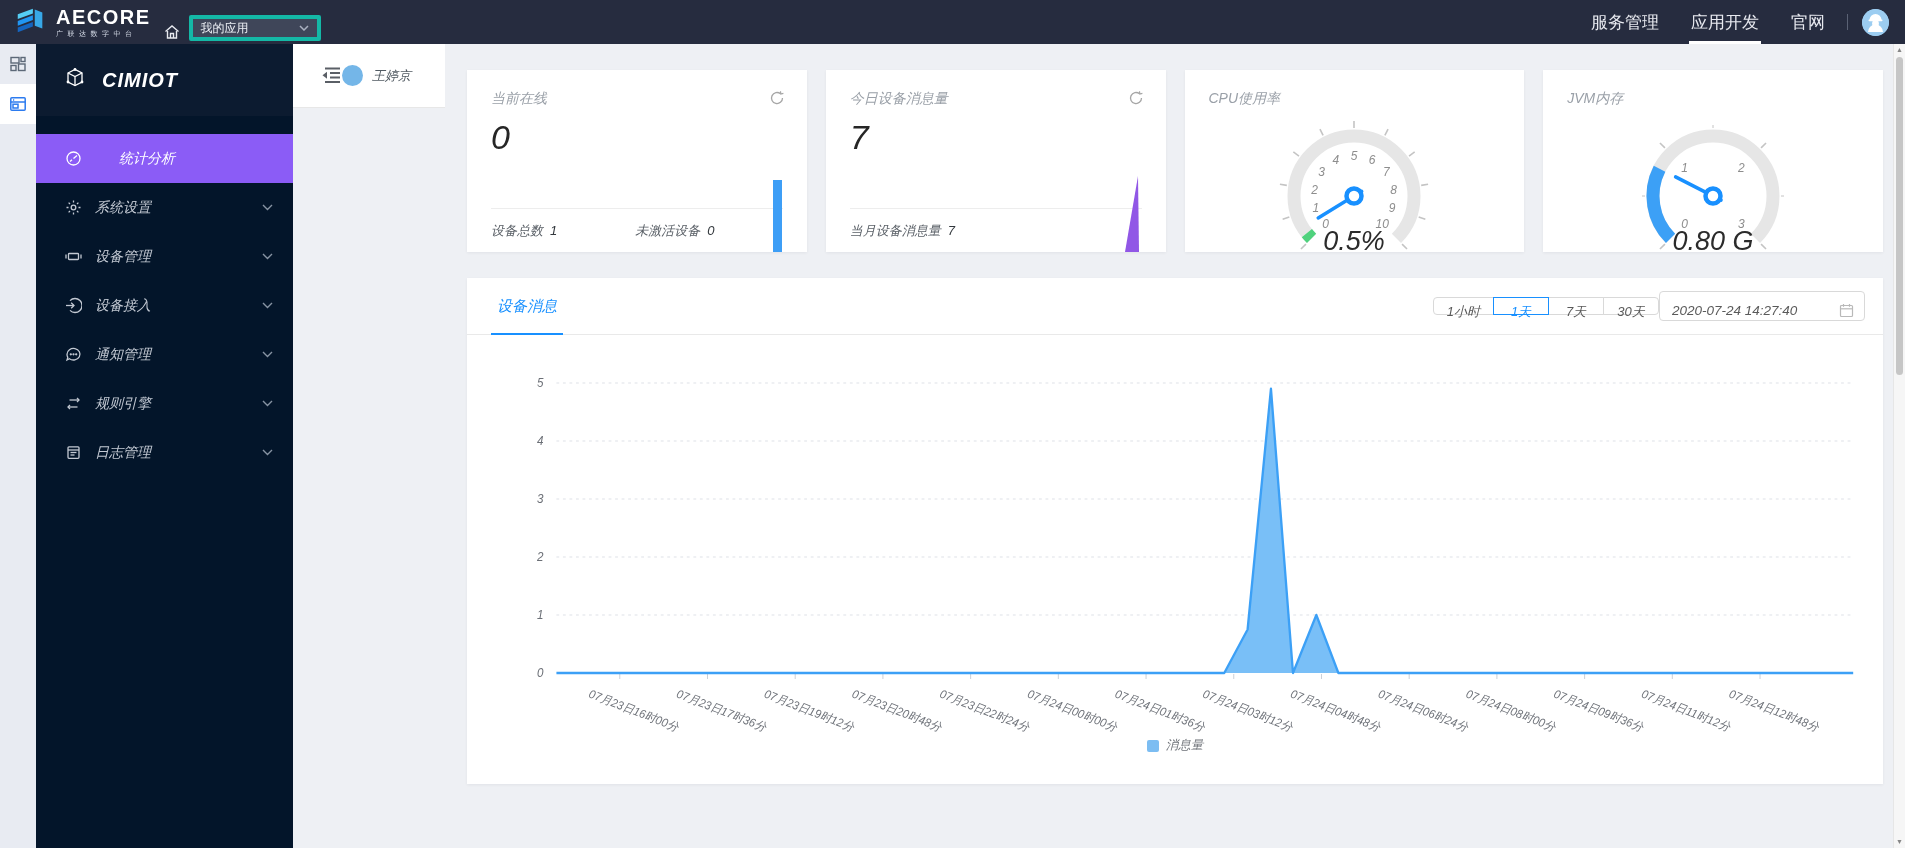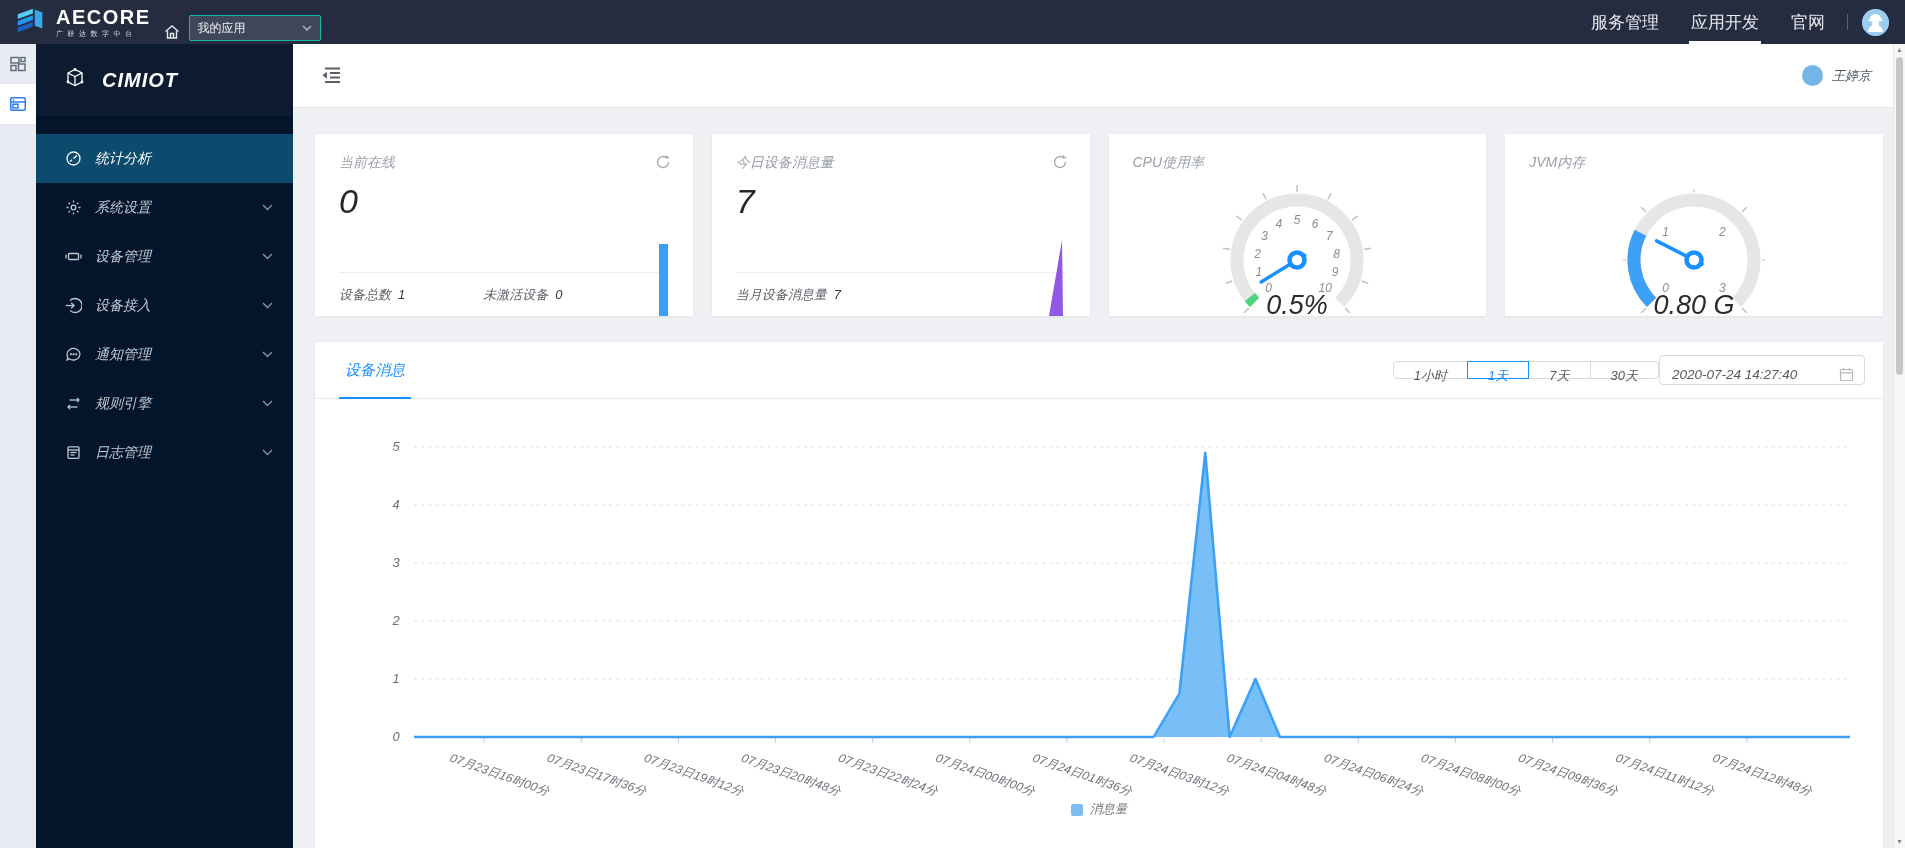--- a/index.html
+++ b/index.html
@@ -8,21 +8,21 @@
 
   
   .topbar { height:44px; background:#262c3f; display:flex; align-items:center;
     justify-content:space-between; padding:0 0 0 14px; position:relative; z-index:30; }
   .tb-left { display:flex; align-items:flex-end; gap:8px; }
   .logo { display:flex; align-items:center; gap:8px; cursor:pointer; }
   .brand { display:flex; flex-direction:column; line-height:1; }
   .brand b { color:#fff; font-size:20px; letter-spacing:1.5px; font-weight:bold; }
   .brand i { font-style:normal; color:#d4dae6; font-size:7px; letter-spacing:4.5px; margin-top:3px; }
   .home { display:flex; align-items:center; margin-left:4px; cursor:pointer; }
-  .app-select { width:132px; height:26px; background:#3f4659; border:1px solid #14b8a6;
+  .app-select { width:132px; height:26px; background:#3f4659; border:4px solid #14b8a6;
     border-radius:2px; color:#eef1f6; font-size:12px; display:flex; align-items:center;
     justify-content:space-between; padding:0 8px; cursor:pointer; }
   .tb-right { display:flex; align-items:center; height:100%; padding-right:16px; }
   .tb-link { color:#e8eaf0; font-size:17px; padding:0 16px; height:100%; display:flex;
     align-items:center; position:relative; cursor:pointer; }
   .tb-link.active::after { content:""; position:absolute; left:14px; right:14px; bottom:0;
     height:3px; background:#fff; }
   .tb-divider { width:1px; height:16px; background:#5a6275; margin:0 14px 0 6px; }
   .tb-avatar { width:27px; height:27px; border-radius:50%; background:#9ccdf1;
     display:flex; align-items:center; justify-content:center; overflow:hidden; cursor:pointer; }
@@ -37,24 +37,24 @@
 
   .sidebar { width:257px; background:#03152a; display:flex; flex-direction:column; flex-shrink:0; }
   .side-logo { height:72px; background:#0c1b30; display:flex; align-items:center; gap:12px;
     padding-left:24px; }
   .side-logo span { color:#fff; font-size:20px; font-weight:bold; letter-spacing:1px; }
   .menu { margin-top:18px; }
   .menu-item { height:49px; display:flex; align-items:center; padding:0 20px 0 29px;
     color:#c3c9d3; font-size:14px; cursor:pointer; position:relative; }
   .menu-item .mi-icon { width:17px; height:17px; margin-right:13px; display:flex; align-items:center; }
   .menu-item .mi-caret { margin-left:auto; color:#8793a3; display:flex; }
-  .menu-item.active { background:#0c4a6e; color:#fff; }
+  .menu-item.active { background:#8b5cf6; color:#fff;gap:24px; }
 
   
-  .main { flex:1; display:flex; flex-direction:column; min-width:0; }
+  .main { flex:1; display:flex; flex-direction:row; min-width:0; }
   .main-header { height:64px; background:#fff; border-bottom:1px solid #e7e7e7; display:flex;
     align-items:center; justify-content:space-between; padding:0 34px 0 28px; }
   .fold { color:#4a4f55; cursor:pointer; display:flex; }
   .mh-user { display:flex; align-items:center; gap:9px; font-size:13px; color:#515a62; cursor:pointer; }
   .u-avatar { width:21px; height:21px; border-radius:50%; background:#74b6e8; display:inline-block; }
 
   .content { flex:1; padding:26px 22px 0 22px; overflow:hidden; }
 
   .cards { display:grid; grid-template-columns:repeat(4,1fr); gap:19px; }
   .card { background:#fff; height:182px; position:relative; box-shadow:0 1px 3px rgba(0,21,41,.06);
@@ -73,21 +73,21 @@
 
   .panel { background:#fff; margin-top:26px; box-shadow:0 1px 3px rgba(0,21,41,.06);
     height:506px; position:relative; }
   .panel-head { height:57px; border-bottom:1px solid #e9e9e9; display:flex; align-items:center;
     justify-content:space-between; padding:0 18px 0 24px; }
   .tab { color:#1890ff; font-size:15px; height:100%; display:flex; align-items:center;
     position:relative; padding:0 6px; cursor:pointer; }
   .tab::after { content:""; position:absolute; left:0; right:0; bottom:-1px; height:2.5px; background:#1890ff; }
   .controls { display:flex; align-items:center; }
   .seg { display:flex; }
-  .seg-btn { min-width:56px; padding:0 20px; height:18px; line-height:28px; text-align:center;
+  .seg-btn { min-width:56px; padding:0 13px; height:18px; line-height:28px; text-align:center;
     background:#fff; border:1px solid #d9d9d9; margin-left:-1px; font-size:13px; color:#595959;
     cursor:pointer; position:relative; }
   .seg-btn:first-child { border-radius:4px 0 0 4px; margin-left:0; }
   .seg-btn:last-child { border-radius:0 4px 4px 0; }
   .seg-btn.active { color:#1890ff; border-color:#1890ff; z-index:2; }
   .datebox { margin-left:0; width:206px; height:30px; border:1px solid #d9d9d9; border-radius:4px;
     display:flex; align-items:center; justify-content:space-between; padding:8px 10px 0 12px;
     font-size:13.5px; color:#5a5a5a; cursor:pointer; background:#fff; }
   .datebox .cal { color:#b9b9b9; display:flex; }
 

